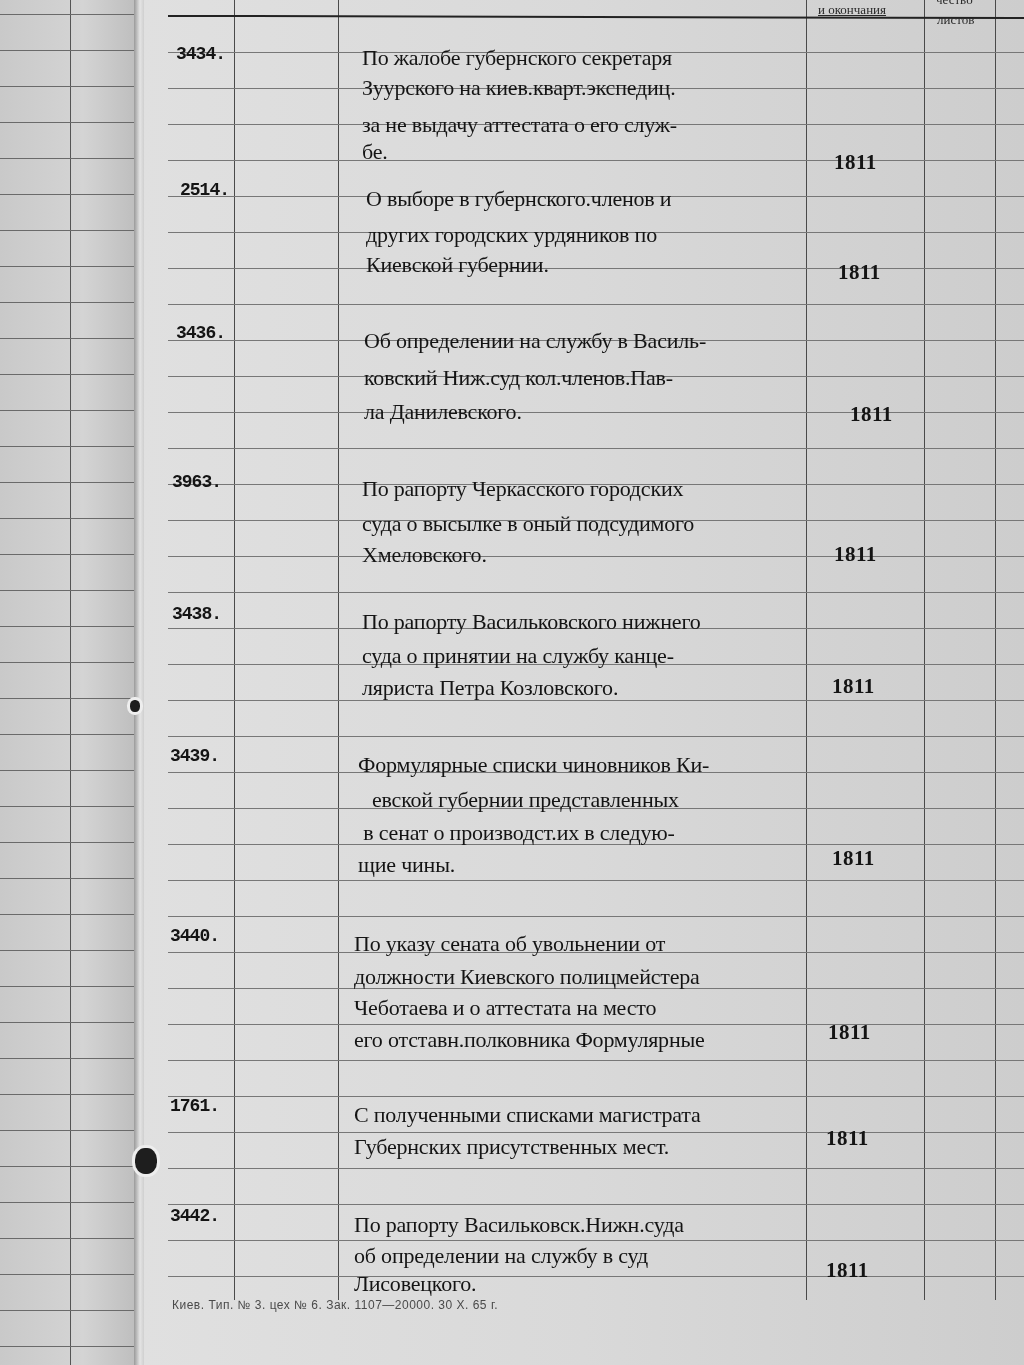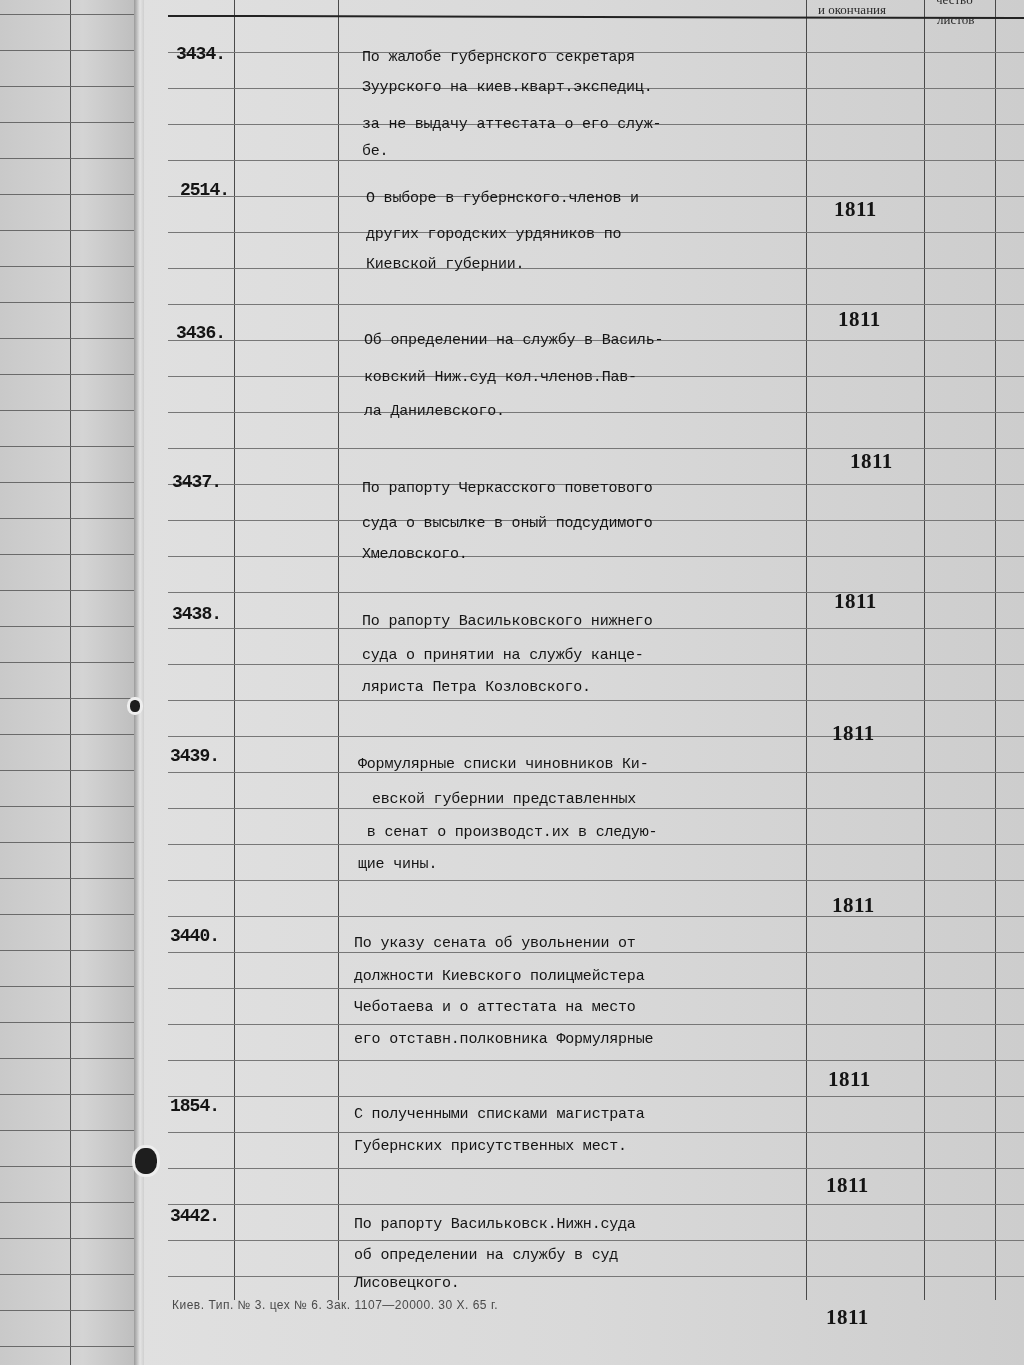--- a/index.html
+++ b/index.html
@@ -21,22 +21,22 @@
   }
   .page-right {
     position:absolute; left:142px; top:0; right:0; height:1365px;
     background:linear-gradient(90deg,#e0e0e0 0%,#d9d9d9 50%,#cdcdcd 100%);
   }
   .col-line { position:absolute; top:0; height:1300px; width:1px; background:#4a4a4a; }
   .header-rule { position:absolute; left:168px; right:0; top:16px; height:2px; background:#222; transform:rotate(0.15deg); }
   .rule-line { position:absolute; left:168px; right:0; height:1px; background:#777; }
   .hdr { position:absolute; font-family:"Liberation Serif","DejaVu Serif",serif; font-size:13px; color:#2a2a2a; }
   .entry-num { position:absolute; font-size:18px; font-weight:bold; letter-spacing:-1px; }
-  .entry-text { position:absolute; font-size:15px; line-height:30px; white-space:pre; letter-spacing:-0.2px; }
-  .entry-year { position:absolute; font-family:"Liberation Serif","DejaVu Serif",serif; font-size:21px; font-weight:bold; letter-spacing:0.5px;margin-top:47px; }
+  .entry-text { position:absolute; font-size:22px; line-height:30px; white-space:pre; letter-spacing:-0.2px;font-family:Liberation Serif, serif; }
+  .entry-year { position:absolute; font-family:"Liberation Serif","DejaVu Serif",serif; font-size:21px; font-weight:bold; letter-spacing:0.5px; }
   .hole { position:absolute; left:135px; width:22px; height:26px; background:#1e1e1e; border-radius:45%; box-shadow:0 0 0 3px #eee; }
   .footer { position:absolute; left:172px; top:1298px; font-family:"Liberation Sans","DejaVu Sans",sans-serif; font-size:12px; color:#4a4a4a; letter-spacing:0.5px; }
 </style>
 </head>
 <body>
 
 <div class="page-left">
   <div class="vline" style="left:70px"></div>
   <div id="left-rules">
       <div class="rule" style="top: 14px;"></div>
@@ -83,21 +83,21 @@
 <div class="gutter"></div>
 
 <div class="col-line" style="left:234px"></div>
 <div class="col-line" style="left:338px"></div>
 <div class="col-line" style="left:806px"></div>
 <div class="col-line" style="left:924px"></div>
 <div class="col-line" style="left:995px"></div>
 <div class="header-rule"></div>
 
 <div class="hdr" style="left:842px; top:-6px;">&nbsp;</div>
-<div class="hdr" style="left:818px; top:2px;">и окончания</div>
+<div class="hdr" style="left:818px; top:2px;text-decoration:underline;">и окончания</div>
 <div class="hdr" style="left:936px; top:-8px;">чество</div>
 <div class="hdr" style="left:937px; top:12px;">листов</div>
 
 <div id="rules">
     <div class="rule-line" style="top: 52px;"></div>
     <div class="rule-line" style="top: 88px;"></div>
     <div class="rule-line" style="top: 124px;"></div>
     <div class="rule-line" style="top: 160px;"></div>
     <div class="rule-line" style="top: 196px;"></div>
     <div class="rule-line" style="top: 232px;"></div>
@@ -153,22 +153,22 @@
 
   <div>
     <div class="entry-num" style="left:176px;top:323px">3436.</div>
     <div class="entry-text" style="left:364px;top:326px">Об определении на службу в Василь-</div>
     <div class="entry-text" style="left:364px;top:363px">ковский Ниж.суд кол.членов.Пав-</div>
     <div class="entry-text" style="left:364px;top:397px">ла Данилевского.</div>
     <div class="entry-year" style="left:850px;top:402px">1811</div>
   </div>
 
   <div>
-    <div class="entry-num" style="left:172px;top:472px">3437.</div>
-    <div class="entry-text" style="left:362px;top:474px">По рапорту Черкасского поветового</div>
+    <div class="entry-num" style="left:172px;top:472px">3963.</div>
+    <div class="entry-text" style="left:362px;top:474px">По рапорту Черкасского городских</div>
     <div class="entry-text" style="left:362px;top:509px">суда о высылке в оный подсудимого</div>
     <div class="entry-text" style="left:362px;top:540px">Хмеловского.</div>
     <div class="entry-year" style="left:834px;top:542px">1811</div>
   </div>
 
   <div>
     <div class="entry-num" style="left:172px;top:604px">3438.</div>
     <div class="entry-text" style="left:362px;top:607px">По рапорту Васильковского нижнего</div>
     <div class="entry-text" style="left:362px;top:641px">суда о принятии на службу канце-</div>
     <div class="entry-text" style="left:362px;top:673px">ляриста Петра Козловского.</div>
@@ -187,21 +187,21 @@
   <div>
     <div class="entry-num" style="left:170px;top:926px">3440.</div>
     <div class="entry-text" style="left:354px;top:929px">По указу сената об увольнении от</div>
     <div class="entry-text" style="left:354px;top:962px">должности Киевского полицмейстера</div>
     <div class="entry-text" style="left:354px;top:993px">Чеботаева и о аттестата на место</div>
     <div class="entry-text" style="left:354px;top:1025px">его отставн.полковника Формулярные</div>
     <div class="entry-year" style="left:828px;top:1020px">1811</div>
   </div>
 
   <div>
-    <div class="entry-num" style="left:170px;top:1096px">1854.</div>
+    <div class="entry-num" style="left:170px;top:1096px">1761.</div>
     <div class="entry-text" style="left:354px;top:1100px">С полученными списками магистрата</div>
     <div class="entry-text" style="left:354px;top:1132px">Губернских присутственных мест.</div>
     <div class="entry-year" style="left:826px;top:1126px">1811</div>
   </div>
 
   <div>
     <div class="entry-num" style="left:170px;top:1206px">3442.</div>
     <div class="entry-text" style="left:354px;top:1210px">По рапорту Васильковск.Нижн.суда</div>
     <div class="entry-text" style="left:354px;top:1241px">об определении на службу в суд</div>
     <div class="entry-text" style="left:354px;top:1269px">Лисовецкого.</div>

